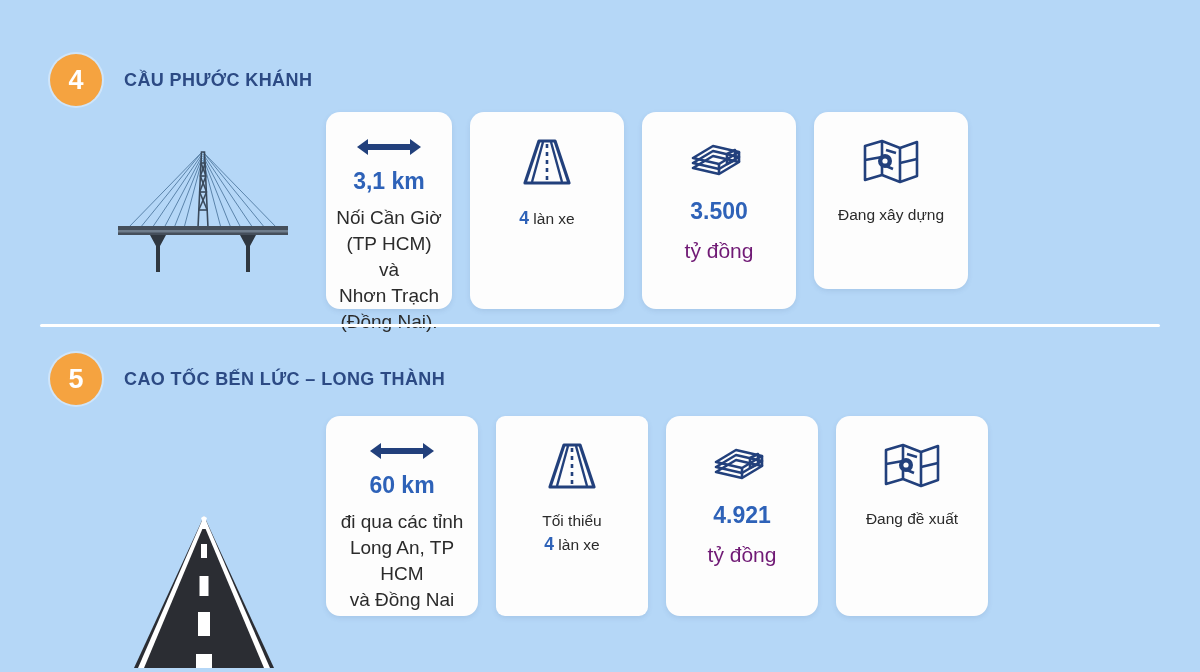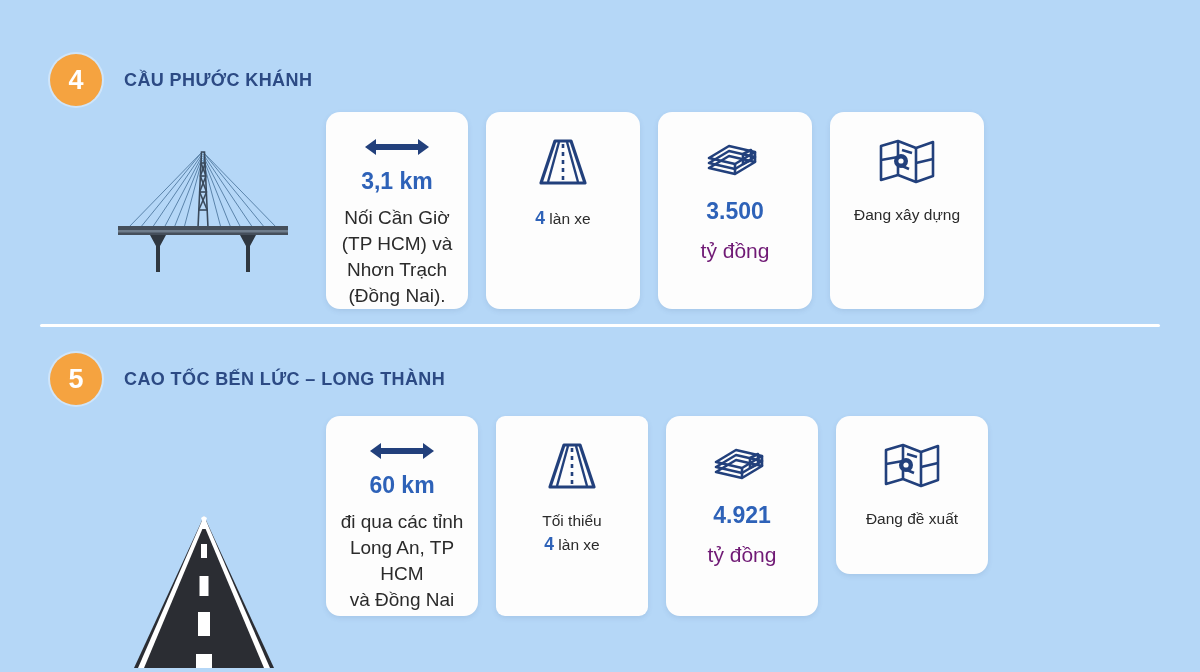--- a/index.html
+++ b/index.html
@@ -177,21 +177,21 @@
       <rect x="8" y="94" width="170" height="9" fill="#454f5b"></rect>
       <rect x="8" y="98" width="170" height="2.5" fill="#6f7d8c"></rect>
 
       <path d="M40 103 L56 103 L50 114 L50 140 L46 140 L46 114 Z" fill="#2f3740"></path>
       <path d="M130 103 L146 103 L140 114 L140 140 L136 140 L136 114 Z" fill="#2f3740"></path>
     </svg>
   </div>
 
   <div class="card-row" style="left:326px; top:112px;">
 
-    <div class="card" style="width:142px; height:197px;">
+    <div class="card" style="width:126px; height:197px;">
       <div class="icon-wrap">
         <svg width="72" height="26" viewBox="0 0 72 26">
           <path d="M4 13 L15 5 L15 10 L57 10 L57 5 L68 13 L57 21 L57 16 L15 16 L15 21 Z" fill="#22407c"></path>
         </svg>
       </div>
       <div class="big-val">3,1 km</div>
       <div class="desc">Nối Cần Giờ
 (TP HCM) và
 Nhơn Trạch
 (Đồng Nai).</div>
@@ -218,21 +218,21 @@
             <path d="M6 22 L26 10 L52 16 L32 28 Z"></path>
             <path d="M52 16 L52 26 M32 28 L32 38"></path>
             <path d="M40 18 L48 14 L48 24 L40 28 Z"></path>
           </g>
         </svg>
       </div>
       <div class="big-val">3.500</div>
       <div class="sub-unit">tỷ đồng</div>
     </div>
 
-    <div class="card" style="width:154px; height:197px;">
+    <div class="card" style="width:154px; height:177px;">
       <div class="icon-wrap">
         <svg width="62" height="52" viewBox="0 0 62 52">
           <g fill="none" stroke="#22407c" stroke-width="2.6" stroke-linejoin="round">
             <path d="M5 10 L22 5 L40 12 L57 6 L57 40 L40 46 L22 39 L5 44 Z"></path>
             <path d="M22 5 L22 39 M40 12 L40 46"></path>
             <path d="M5 24 L22 21 M40 27 L57 23"></path>
             <path d="M26 14 L36 17 M26 30 L33 33"></path>
           </g>
           <circle cx="25" cy="25" r="7" fill="#22407c"></circle>
           <circle cx="25" cy="25" r="2.6" fill="#fdfdfd"></circle>
@@ -298,21 +298,21 @@
             <path d="M6 22 L26 10 L52 16 L32 28 Z"></path>
             <path d="M52 16 L52 26 M32 28 L32 38"></path>
             <path d="M40 18 L48 14 L48 24 L40 28 Z"></path>
           </g>
         </svg>
       </div>
       <div class="big-val">4.921</div>
       <div class="sub-unit">tỷ đồng</div>
     </div>
 
-    <div class="card" style="width:152px; height:158px;">
+    <div class="card" style="width:152px; height:200px;">
       <div class="icon-wrap">
         <svg width="62" height="52" viewBox="0 0 62 52">
           <g fill="none" stroke="#22407c" stroke-width="2.6" stroke-linejoin="round">
             <path d="M5 10 L22 5 L40 12 L57 6 L57 40 L40 46 L22 39 L5 44 Z"></path>
             <path d="M22 5 L22 39 M40 12 L40 46"></path>
             <path d="M5 24 L22 21 M40 27 L57 23"></path>
             <path d="M26 14 L36 17 M26 30 L33 33"></path>
           </g>
           <circle cx="25" cy="25" r="7" fill="#22407c"></circle>
           <circle cx="25" cy="25" r="2.6" fill="#fdfdfd"></circle>

